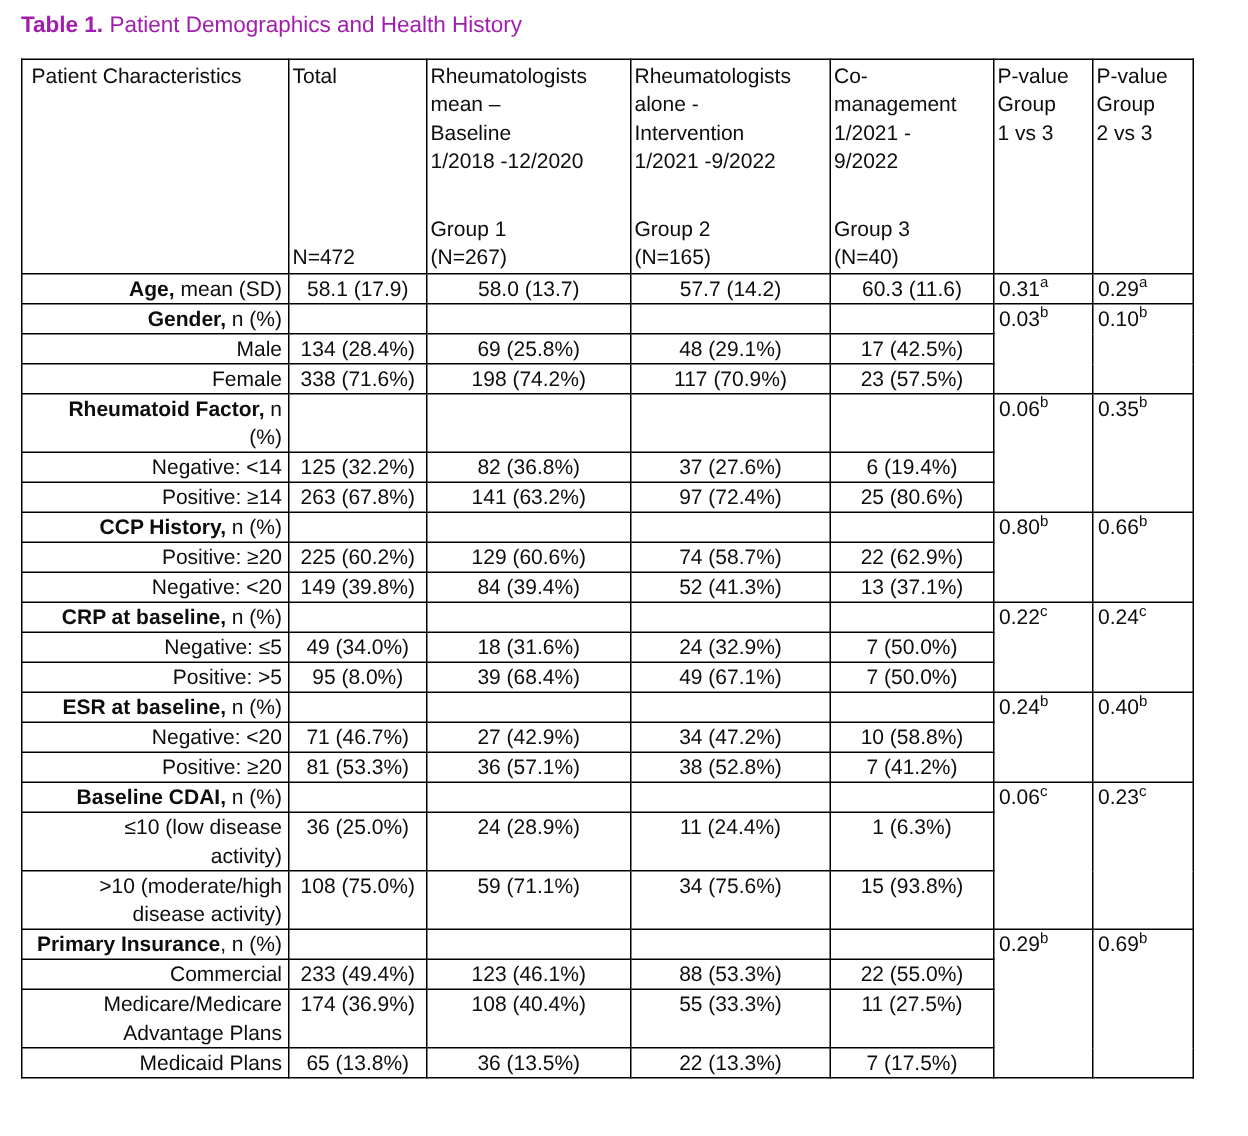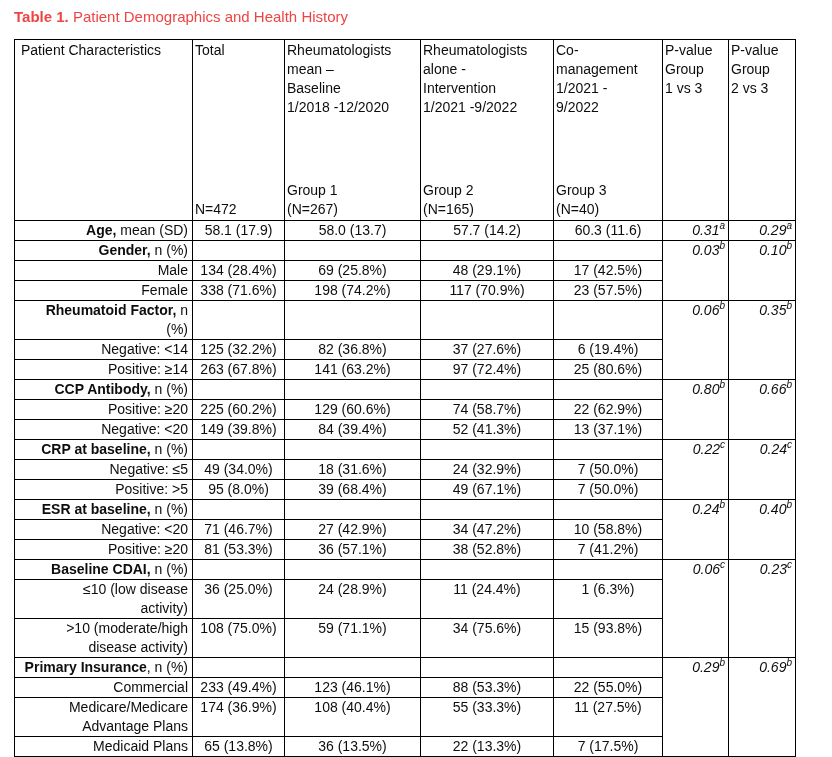--- a/index.html
+++ b/index.html
@@ -9,21 +9,21 @@
     padding: 8px 0 0 14px;
     background: #ffffff;
     color: #111;
     font-family: "Liberation Sans", sans-serif;
     overflow: hidden;
   }
   .caption {
     font-size: 15px;
     line-height: 18px;
     margin: 0 0 13px 0;
-    color: #ef4444;
+    color: #a21caf;
   }
   .b { font-weight: bold; }
   table.demo {
     border-collapse: collapse;
     table-layout: fixed;
     width: 781px;
   }
   col.c1 { width: 178px; }
   col.c2 { width: 92px; }
   col.c3 { width: 136px; }
@@ -36,31 +36,31 @@
     font-size: 14px;
     font-weight: normal;
     line-height: 19px;
     vertical-align: top;
     padding: 0 3px;
     overflow: hidden;
     color: #0d0d0d;
   }
   thead th { padding: 1px 2px; text-align: left; }
   .hdr {
-    height: 178px;
+    height: 140px;
     display: flex;
     flex-direction: column;
     justify-content: space-between;
   }
   th.h-left { text-align: left; padding-left: 6px; }
   tbody td { height: 19px; }
   td.lbl { text-align: right; padding-left: 6px; padding-right: 4px; }
   td.lbl.ind { padding-left: 23px; }
   td.val { text-align: center; }
-  td.pv { text-align: right; font-style: italic; }
+  td.pv { text-align: left; }
   sup { font-size: 10px; line-height: 0; }
 </style>
 </head>
 <body>
 
 <div class="page">
   <p class="caption"><span class="b">Table 1.</span><span> Patient Demographics and Health History</span></p>
 
   <table class="demo">
     <colgroup>
@@ -206,21 +206,21 @@
           <td class="val">6 (19.4%)</td>
         </tr>
         <tr>
           <td class="lbl ind"><span>Positive: ≥14</span></td>
           <td class="val">263 (67.8%)</td>
           <td class="val">141 (63.2%)</td>
           <td class="val">97 (72.4%)</td>
           <td class="val">25 (80.6%)</td>
         </tr>
         <tr>
-          <td class="lbl"><span class="b">CCP Antibody,</span><span> n (%)</span></td>
+          <td class="lbl"><span class="b">CCP History,</span><span> n (%)</span></td>
           <td class="val"></td>
           <td class="val"></td>
           <td class="val"></td>
           <td class="val"></td>
           <td class="pv" rowspan="3"><span>0.80</span><sup>b</sup></td>
           <td class="pv" rowspan="3"><span>0.66</span><sup>b</sup></td>
         </tr>
         <tr>
           <td class="lbl ind"><span>Positive: ≥20</span></td>
           <td class="val">225 (60.2%)</td>

